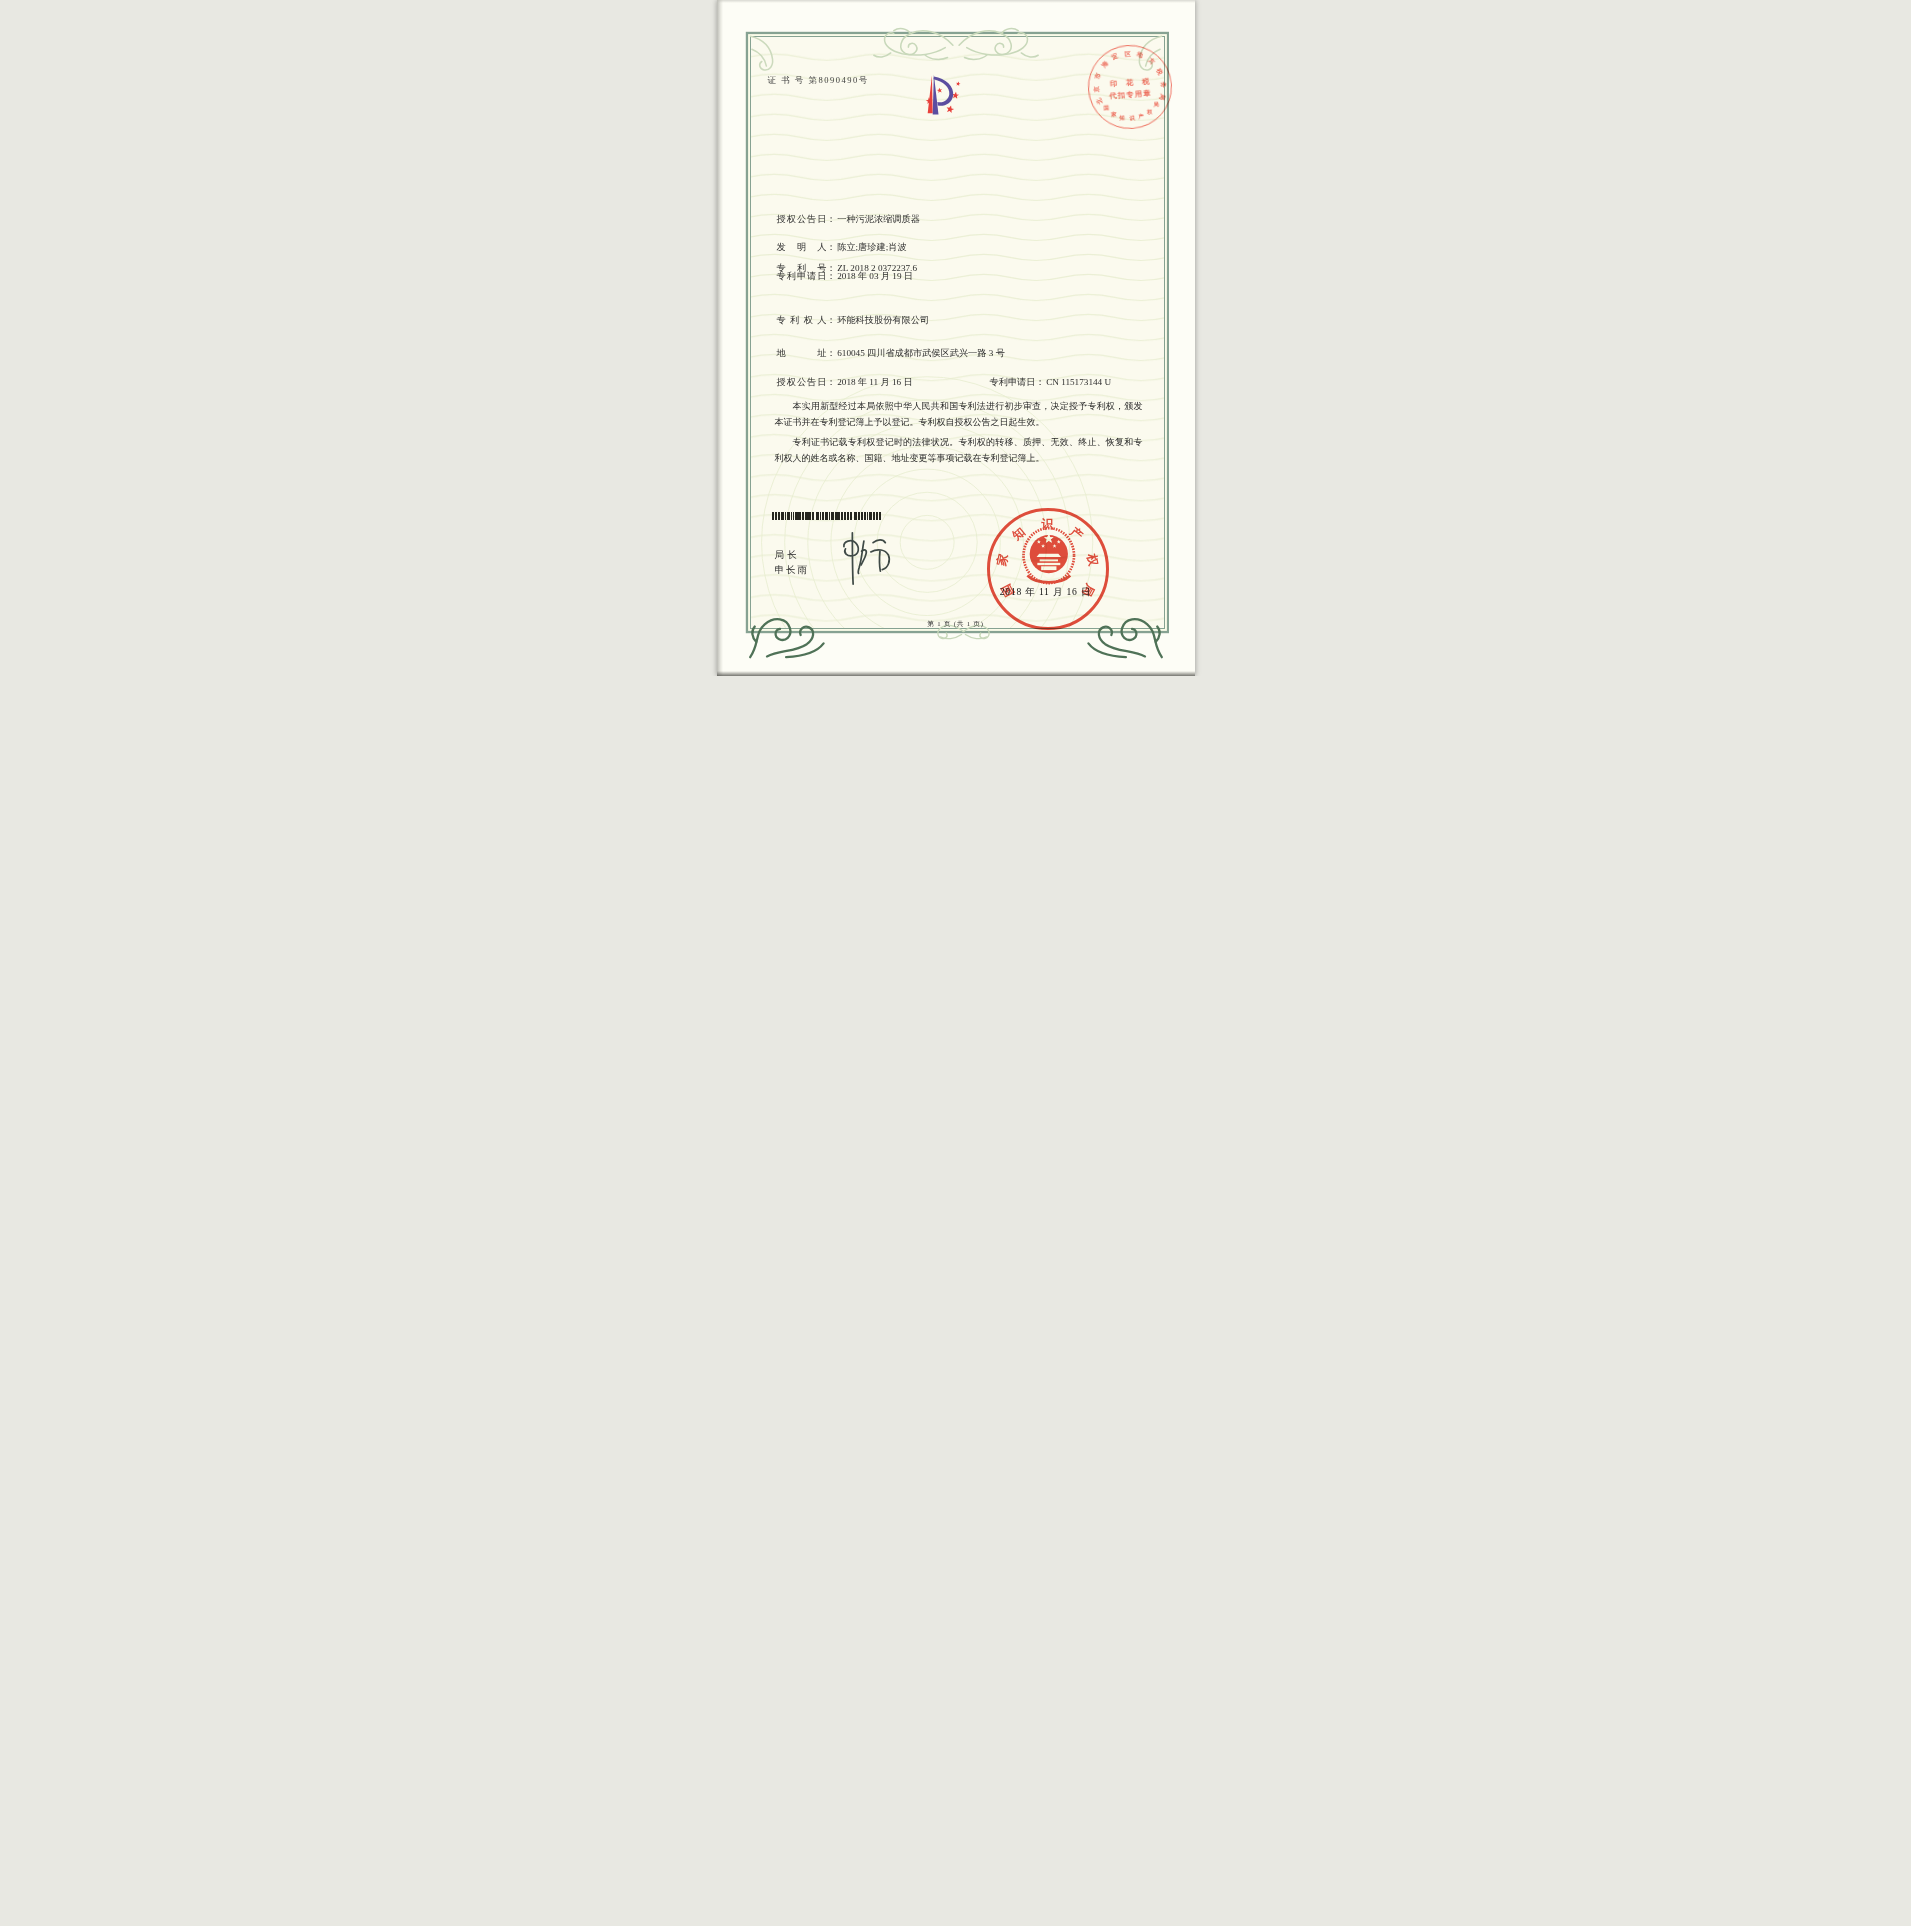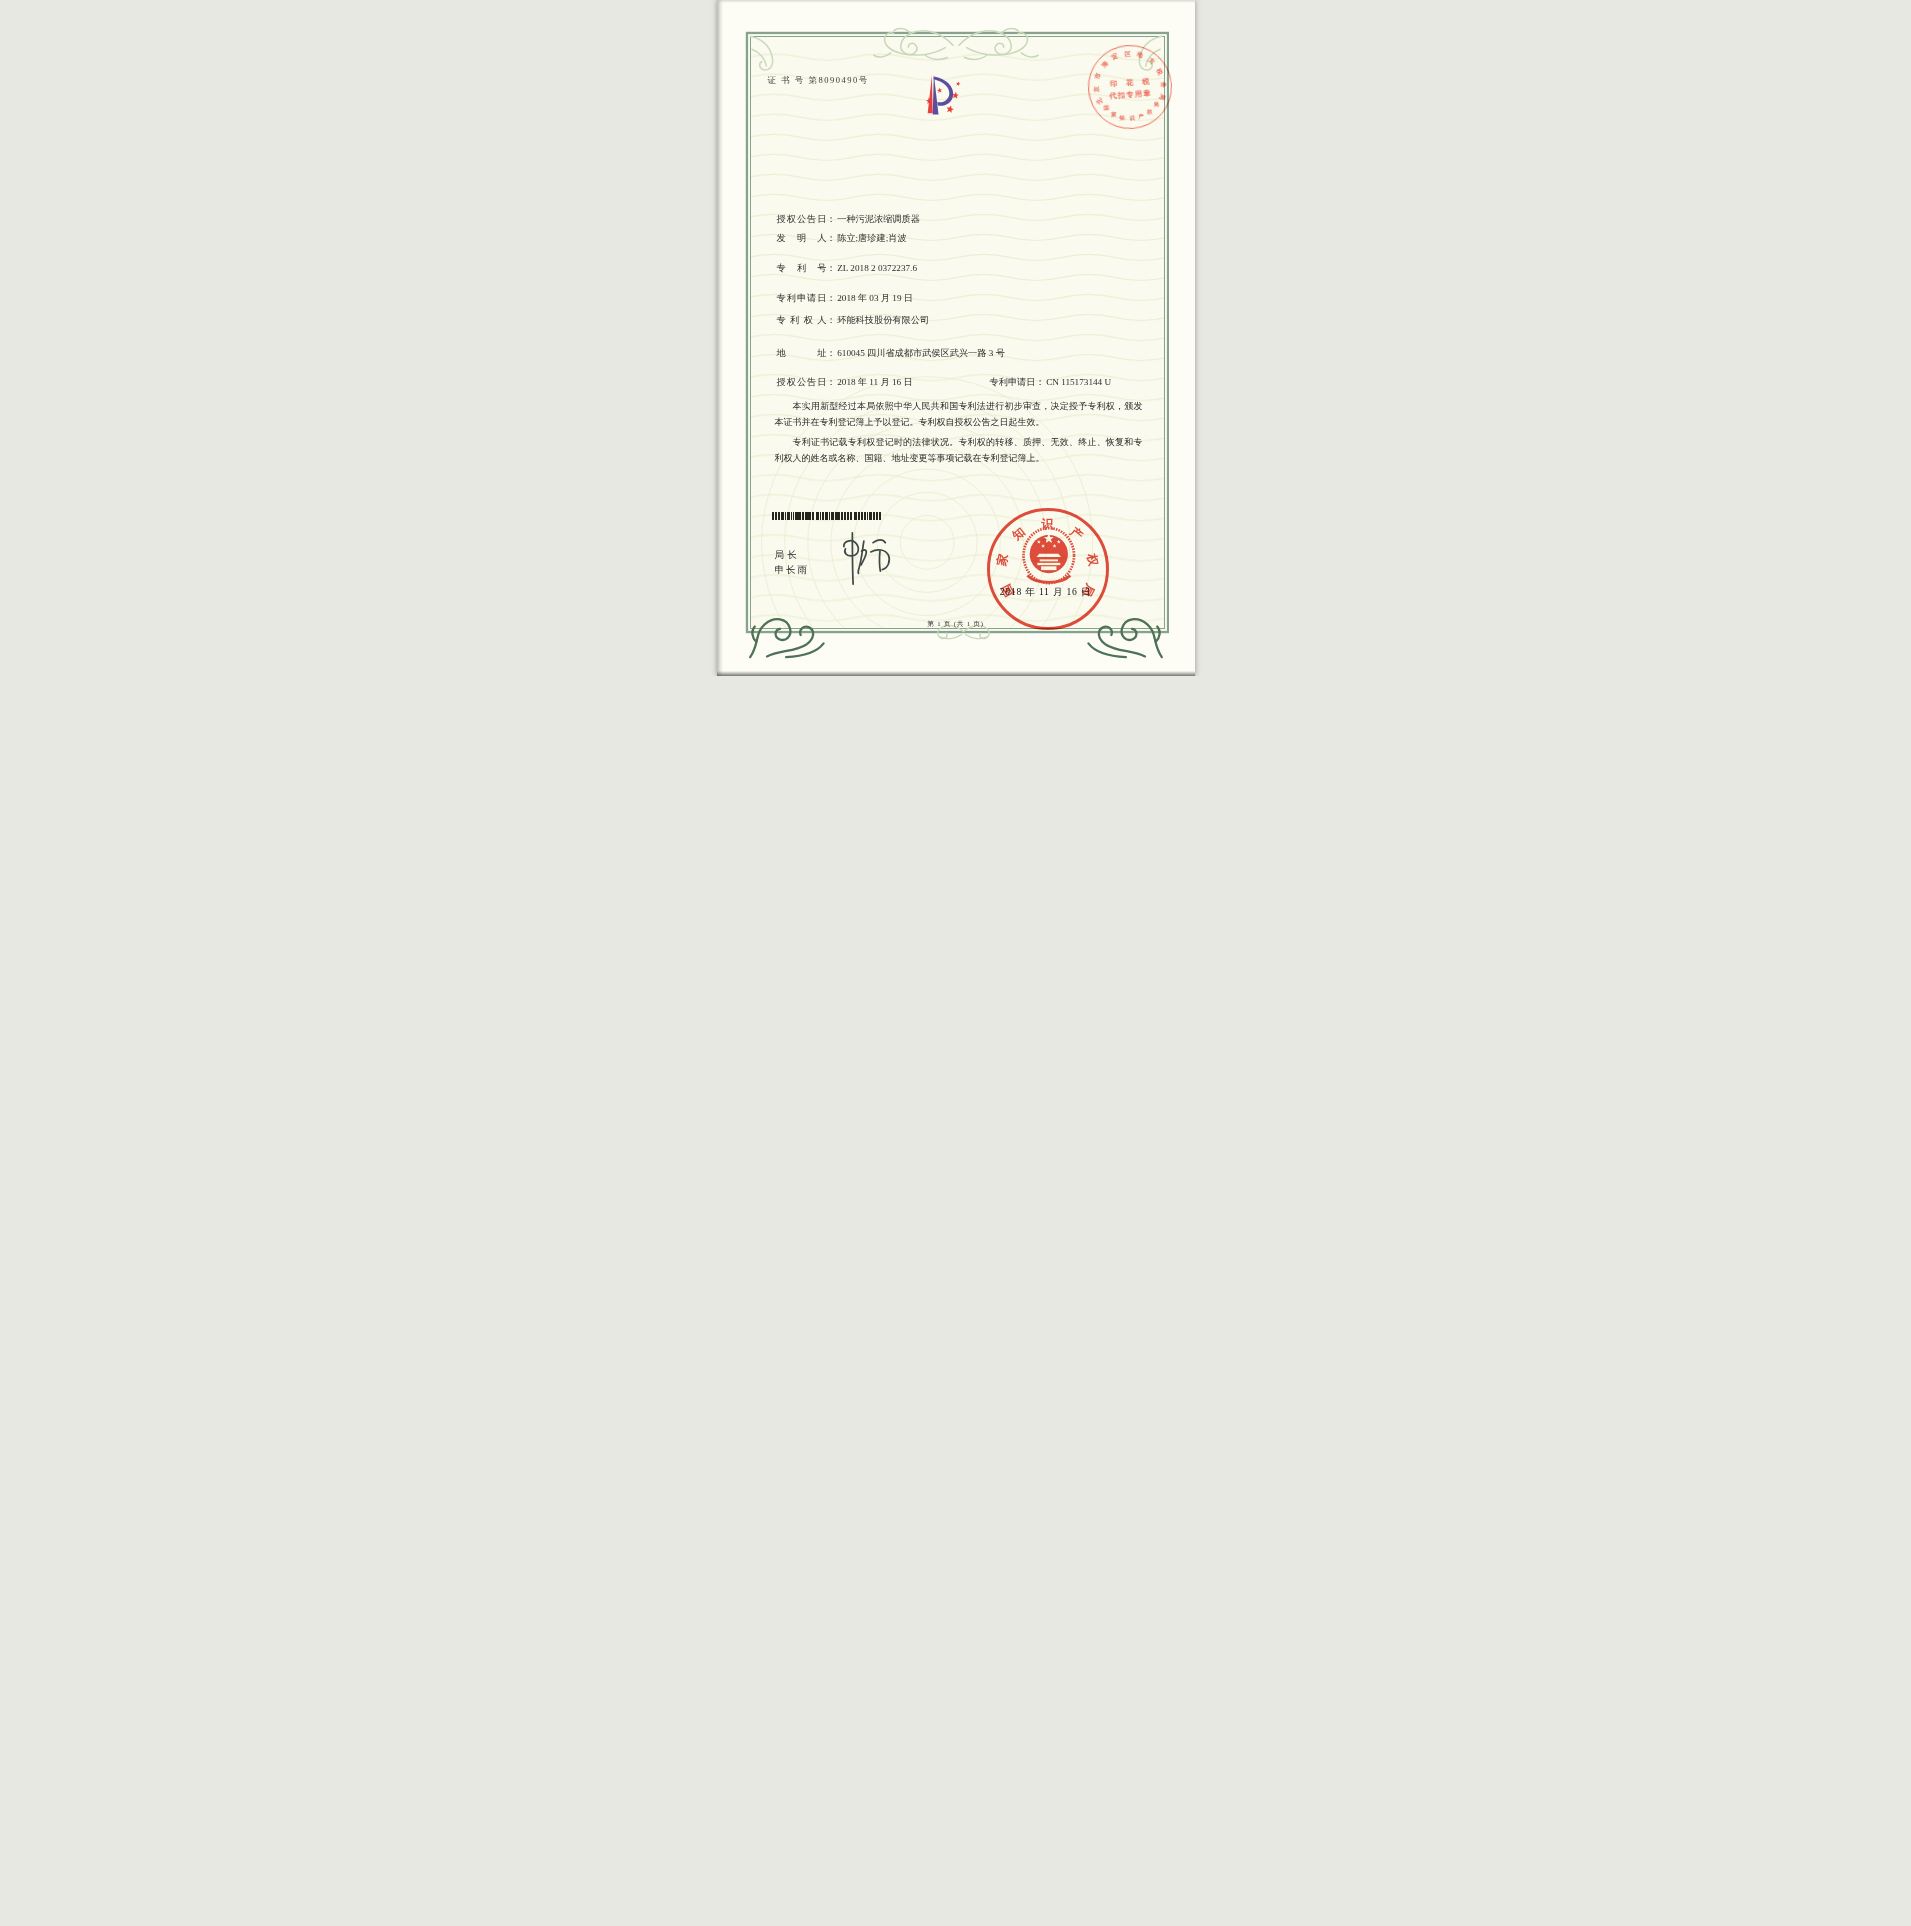--- a/index.html
+++ b/index.html
@@ -191,27 +191,27 @@
         <span style="position: absolute; left: 59px; top: 67px; font-size: 5.4px; font-weight: 600; transform: translate(-50%, -50%);">权</span>
         <span style="position: absolute; left: 66px; top: 60px; font-size: 5.4px; font-weight: 600; transform: translate(-50%, -50%);">局</span>
       </div>
     <div class="cline1">印 花 税</div>
     <div class="cline2">代扣专用章</div>
   </div>
 
   <div class="row" style="top:213px">
     <span class="flabel">授权公告日</span><span>：</span><span class="fvalue">一种污泥浓缩调质器</span>
   </div>
-  <div class="row" style="top:232px">
+  <div class="row" style="top:241px">
     <span class="flabel">发明人</span><span>：</span><span class="fvalue">陈立;唐珍建;肖波</span>
   </div>
   <div class="row" style="top:262px">
     <span class="flabel">专利号</span><span>：</span><span class="fvalue">ZL 2018 2 0372237.6</span>
   </div>
-  <div class="row" style="top:292px">
+  <div class="row" style="top:270px">
     <span class="flabel">专利申请日</span><span>：</span><span class="fvalue">2018 年 03 月 19 日</span>
   </div>
   <div class="row" style="top:314px">
     <span class="flabel">专利权人</span><span>：</span><span class="fvalue">环能科技股份有限公司</span>
   </div>
   <div class="row" style="top:347px">
     <span class="flabel">地址</span><span>：</span><span class="fvalue">610045 四川省成都市武侯区武兴一路 3 号</span>
   </div>
   <div class="row" style="top:376px">
     <span class="flabel">授权公告日</span><span>：</span><span class="fvalue">2018 年 11 月 16 日</span>

